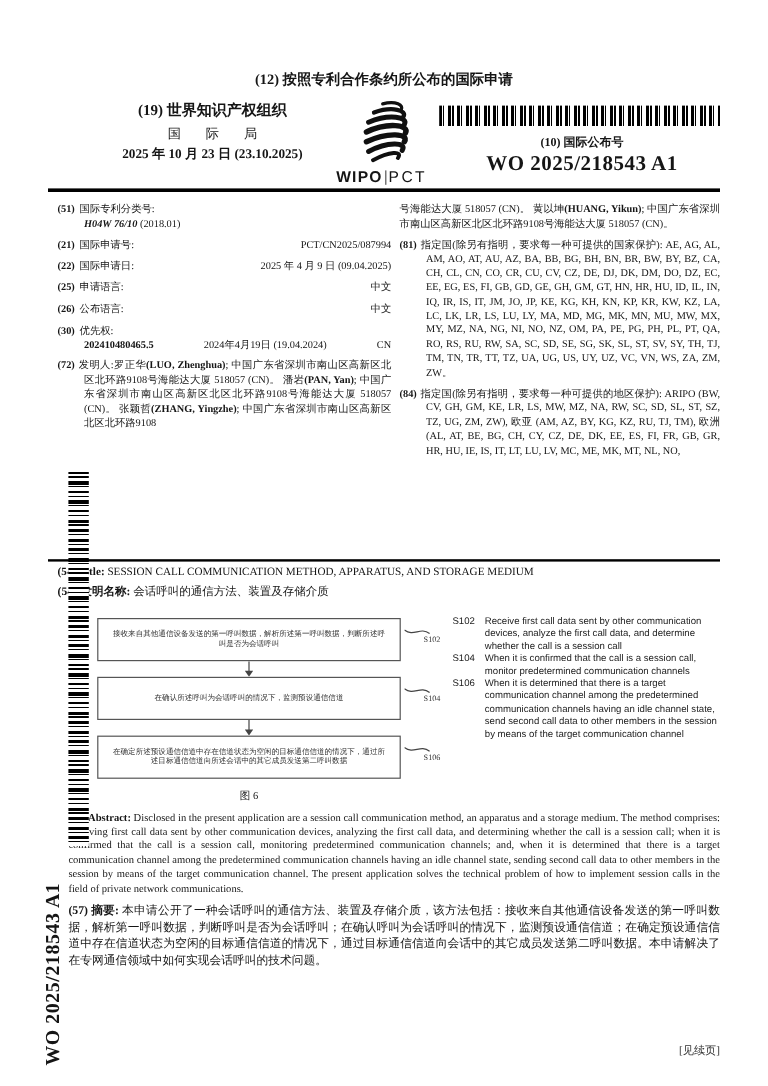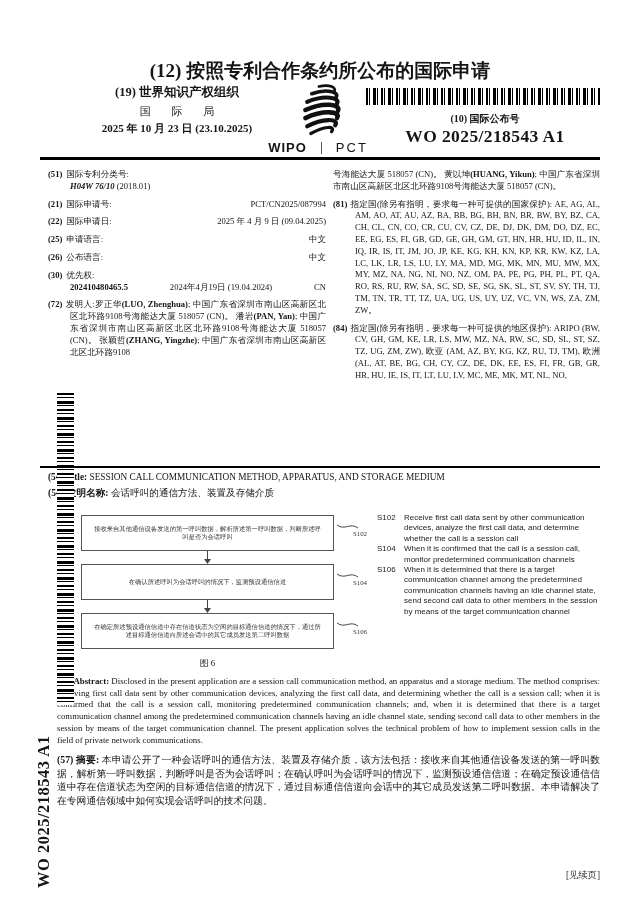--- a/index.html
+++ b/index.html
@@ -4,30 +4,30 @@
 <style>
   * { margin:0; padding:0; box-sizing:border-box; }
   html,body { background:#e8e8e8; }
   .page {
     position:relative; width:640px; height:905px; margin:0 auto;
     background:#ffffff; color:#151515; overflow:hidden;
     font-family:"Liberation Serif", serif;
   }
   .b { font-weight:bold; }
   .line12 { position:absolute; top:58px; left:0; width:640px; text-align:center;
-            font-size:19px; font-weight:bold; }
+            font-size:12px; font-weight:bold; }
   .org-block { position:absolute; top:84px; left:88px; width:178px; text-align:center; }
   .org-name { font-size:12.5px; font-weight:bold; }
   .org-bureau { font-size:11px; letter-spacing:9px; margin-top:3px; padding-left:9px; }
   .f43 { margin-top:12px; font-size:10.5px; font-weight:bold; }
   .pub-date { font-size:11px; font-weight:bold; margin-top:2px; white-space:nowrap; }
   .logo { position:absolute; top:82px; left:266px; width:104px; text-align:center; }
   .logo svg { display:block; margin:0 auto; }
   .logo-text { font-family:"Liberation Sans", sans-serif; font-size:13px; font-weight:bold;
-               letter-spacing:1px; display:flex; justify-content:center; align-items:center; gap:14px; margin-top:2px;}
+               letter-spacing:1px; display:flex; justify-content:center; align-items:center; gap:2px; margin-top:2px;}
   .logo-sep { display:inline-block; width:1px; height:12px; background:#555; }
   .logo-pct { font-weight:400; letter-spacing:2px; }
   .barcode-top { position:absolute; top:88px; left:366px; width:234px; height:17px;
     background:repeating-linear-gradient(90deg,#000 0 2px,#fff 2px 3px,#000 3px 4px,#fff 4px 7px,#000 7px 10px,#fff 10px 11px,#000 11px 12px,#fff 12px 15px); }
   .pub-no-label { position:absolute; top:112px; left:370px; width:230px; text-align:center;
                   font-size:10px; font-weight:bold; }
   .pub-no { position:absolute; top:126px; left:370px; width:230px; text-align:center;
             font-size:17.5px; font-weight:bold; letter-spacing:.4px; }
   .rule-top { position:absolute; top:157px; left:40px; width:560px; height:3px; background:#000; }
   .rule-mid { position:absolute; top:466px; left:40px; width:560px; height:2px; background:#000; }

